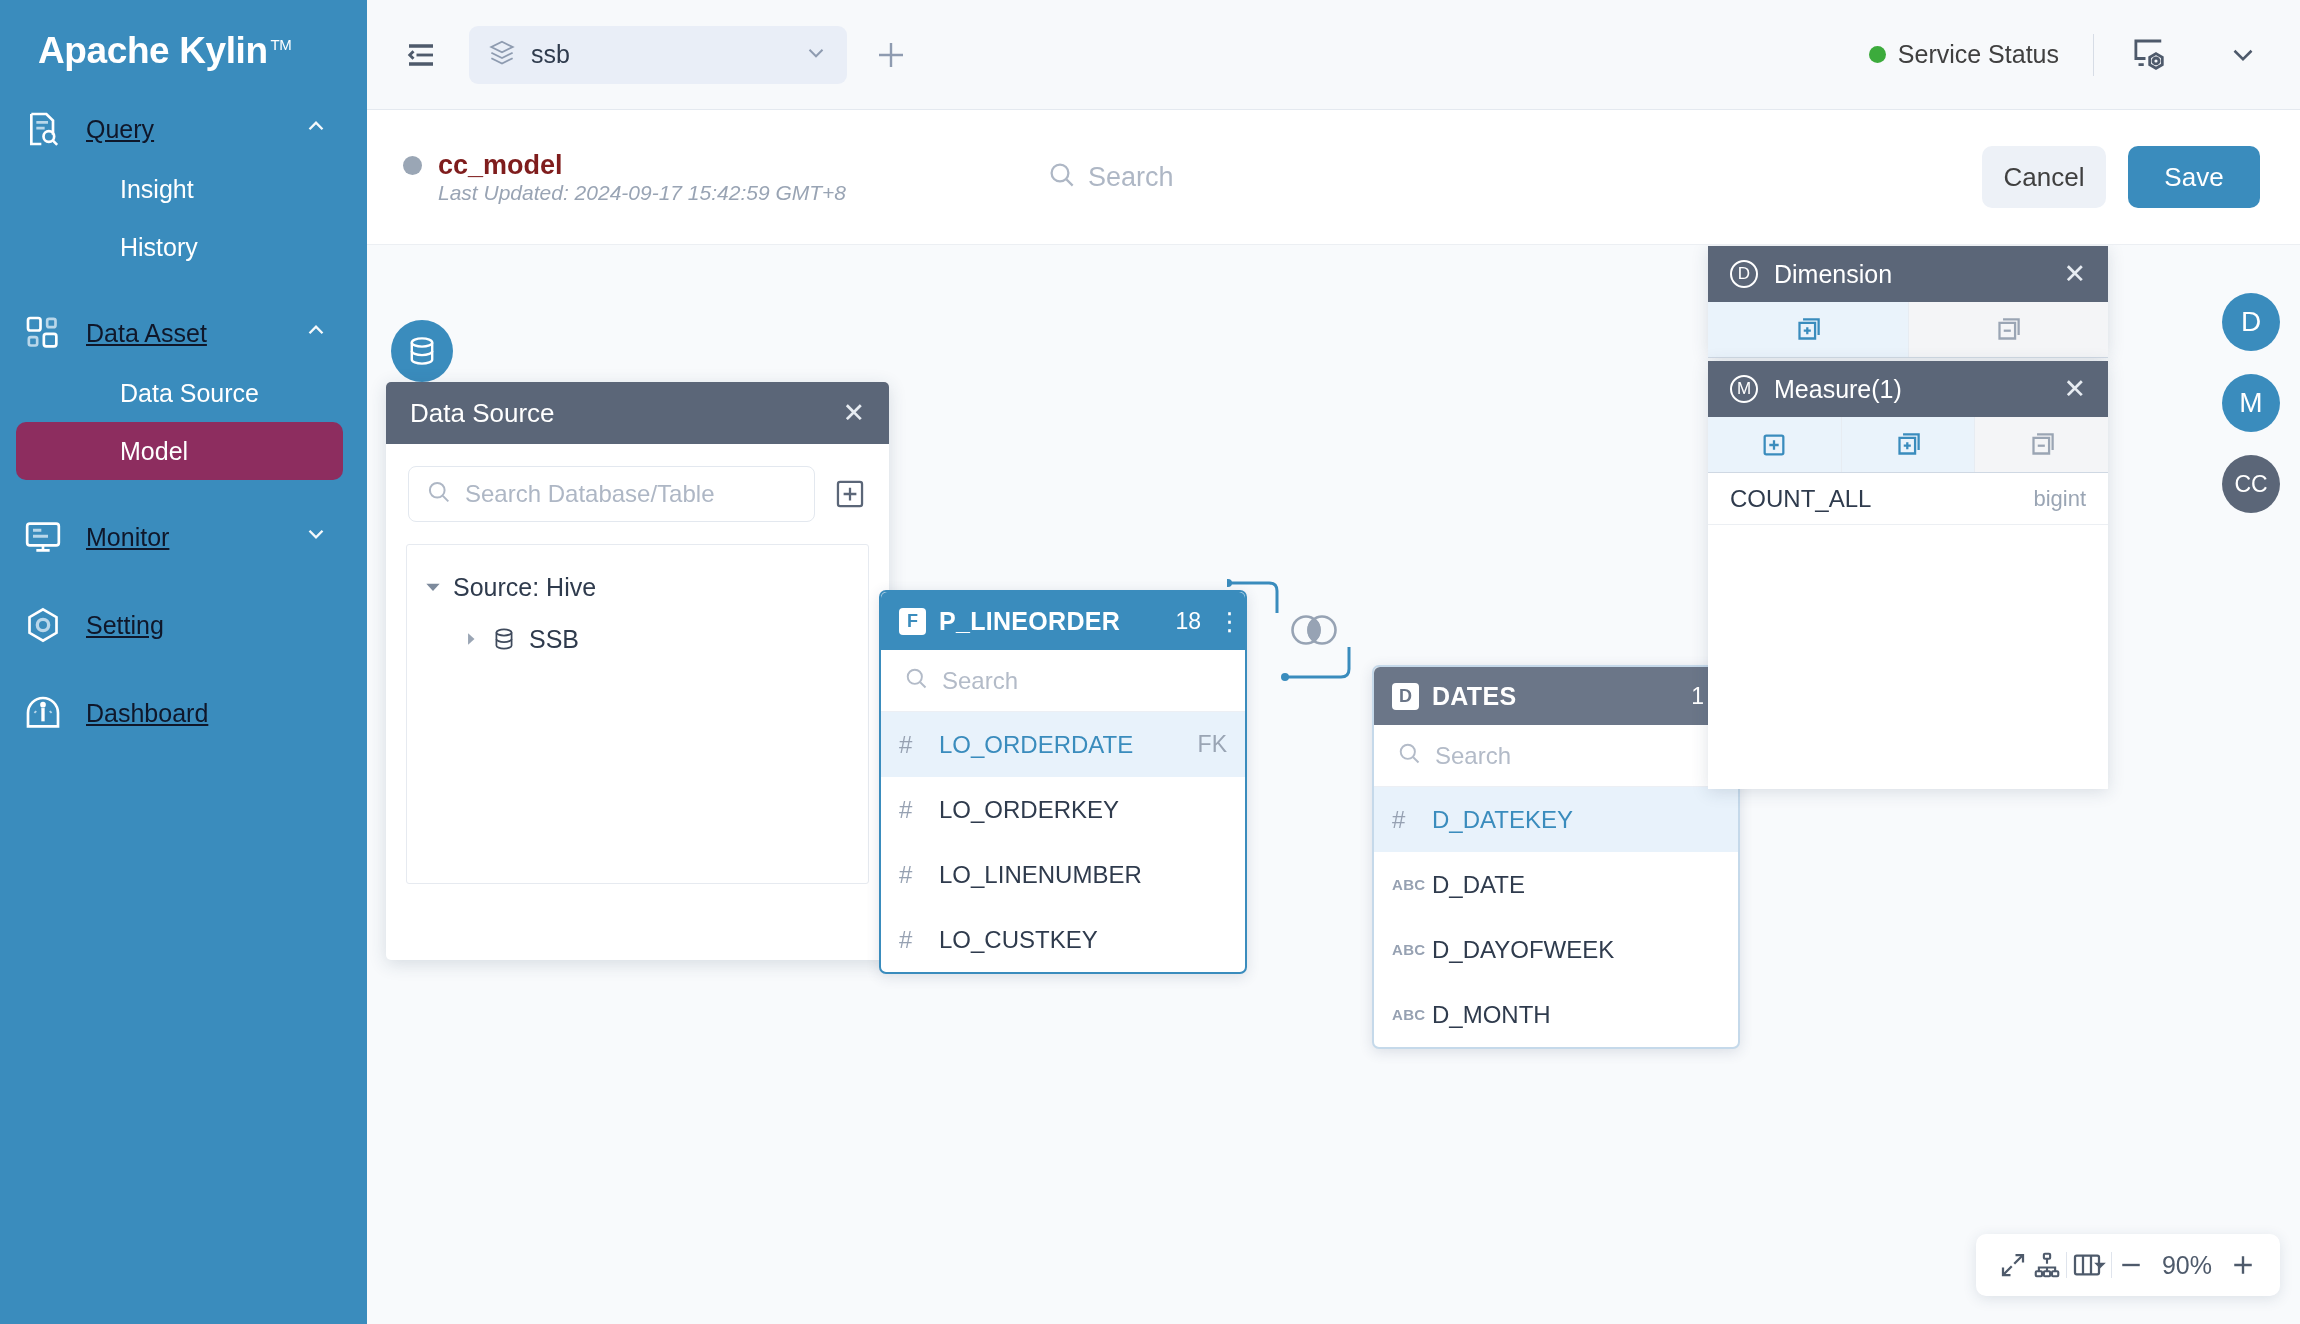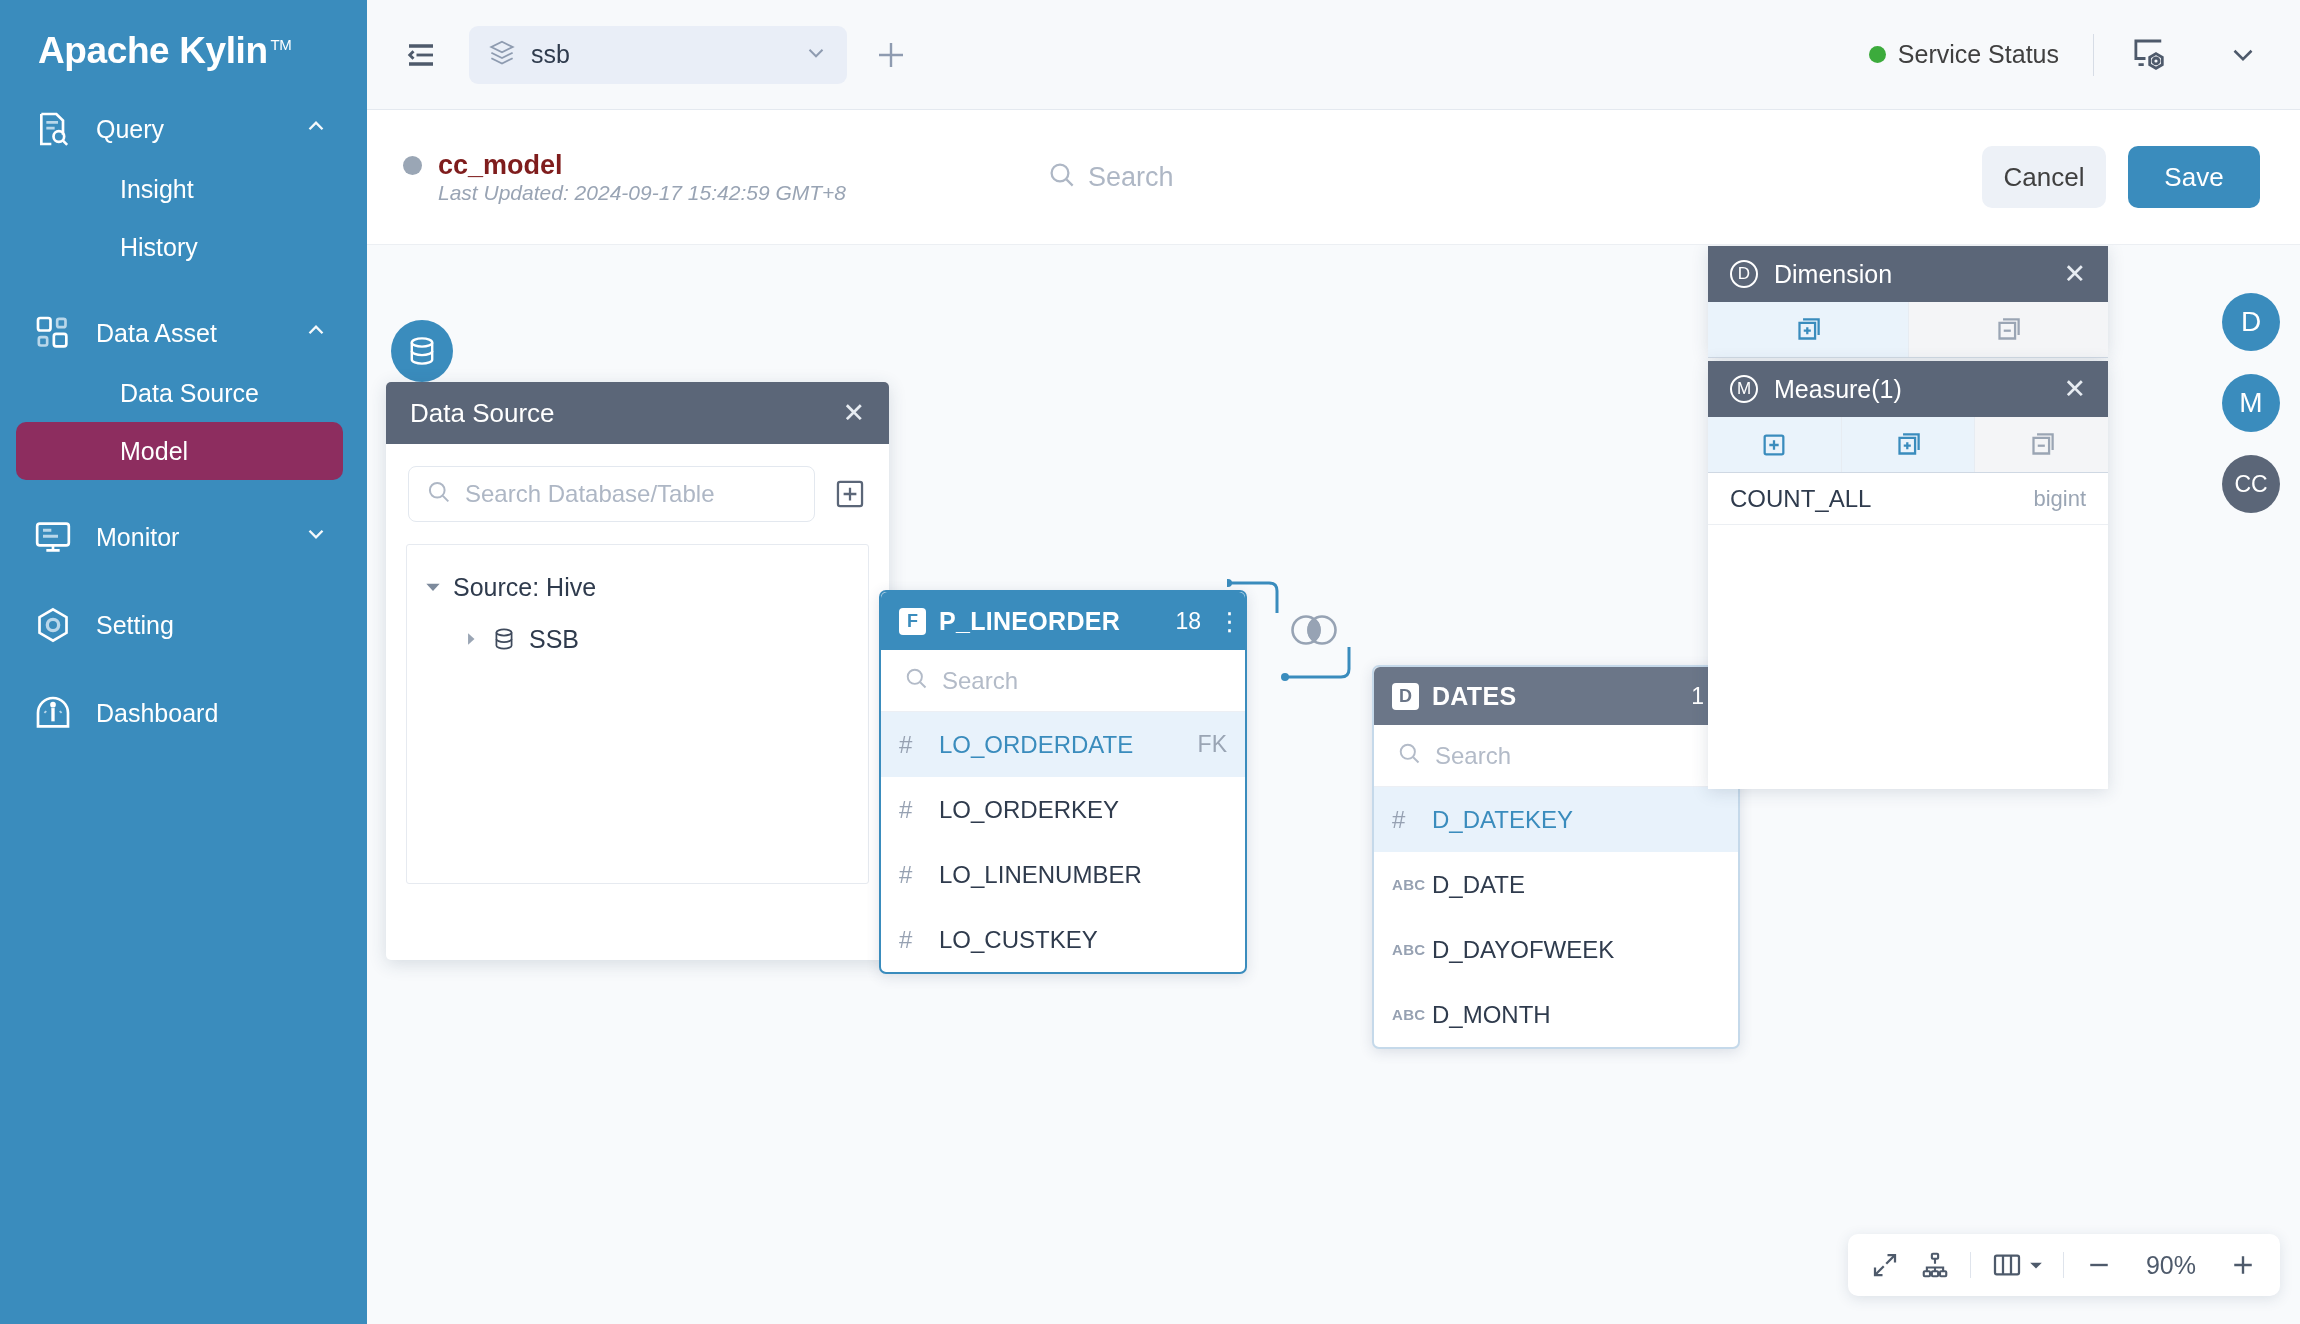--- a/index.html
+++ b/index.html
@@ -18,22 +18,23 @@
   #brand {
     color: #fff; font-size: 37px; font-weight: bold;
     padding: 30px 0 0 38px; letter-spacing: -0.4px;
     position: relative; display: inline-block;
   }
   #brand .tm { font-size: 15px; font-weight: normal; vertical-align: super; margin-left: 3px; }
 
   .nav-group { margin-top: 26px; }
   .nav-item {
     display: flex; align-items: center; height: 62px;
-    padding-left: 32px; color: #ffffff; font-size: 25px; cursor: pointer;
+    padding-left: 22px; color: #0f172a; font-size: 25px; cursor: pointer;
     position: relative;
+    text-decoration: underline;
   }
   .nav-item .nav-ico {
     width: 42px; height: 42px; margin-right: 22px;
     display: flex; align-items: center; justify-content: center; flex: 0 0 auto;
   }
   .nav-item .nav-label { flex: 1 1 auto; }
   .nav-item .caret { margin-right: 38px; opacity: .95; }
   .sub-item {
     display: flex; align-items: center; height: 58px;
     padding-left: 104px; color: #ffffff; font-size: 25px; cursor: pointer;
@@ -206,21 +207,21 @@
     display: flex; align-items: center; justify-content: center;
     font-size: 28px; cursor: pointer;
   }
   .rail-btn.blue { background: #3a8cbd; }
   .rail-btn.dark { background: #5b6678; font-size: 23px; }
 
   
   #zoombar {
     position: absolute; right: 20px; bottom: 28px; height: 62px;
     background: #fff; border-radius: 10px; box-shadow: 0 3px 14px rgba(40,60,90,.13);
-    display: flex; align-items: center; padding: 0 22px; gap: 20px;
+    display: flex; align-items: center; padding: 0 22px; gap: 4px;
   }
   .zb-ico { cursor: pointer; display: flex; align-items: center; }
   .zb-div { width: 1px; height: 26px; background: #dfe4ec; }
   #zoom-pct { font-size: 25px; color: #4e5a6b; width: 74px; text-align: center; cursor: default; }
 </style>
 </head>
 <body>
 
 <div id="app">
 

